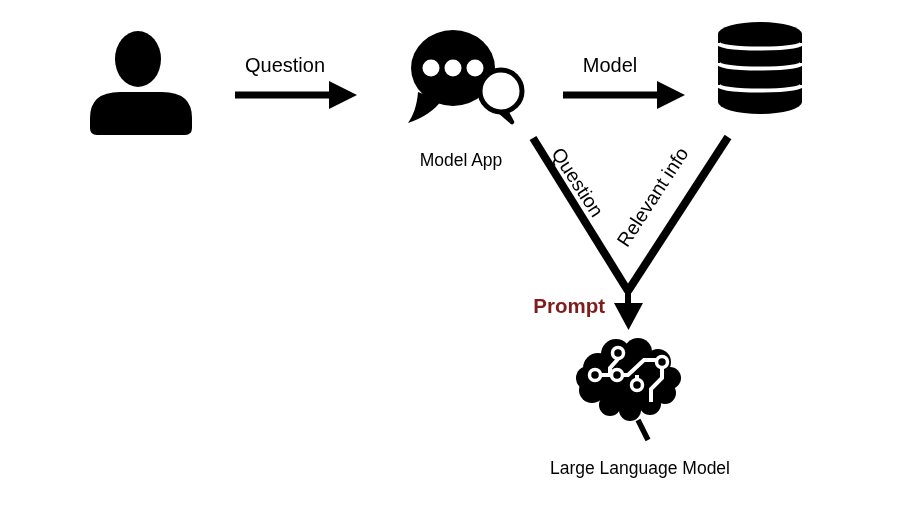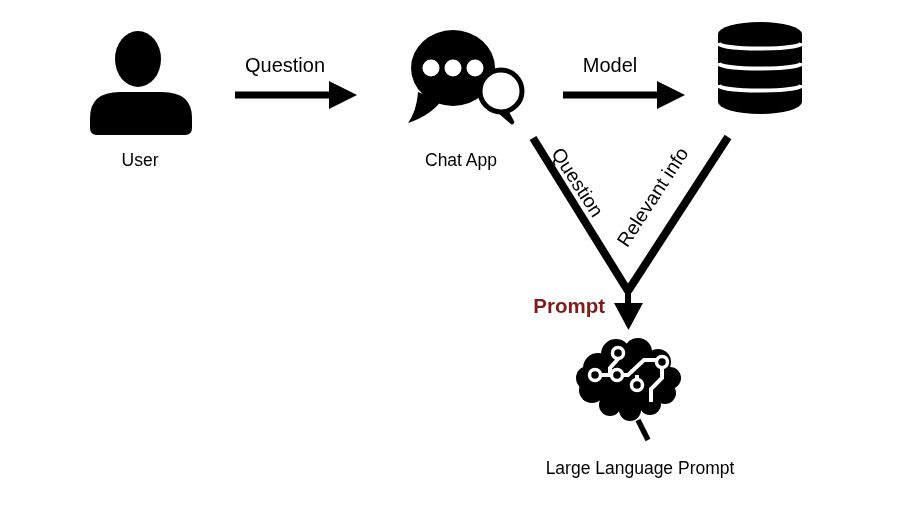--- a/index.html
+++ b/index.html
@@ -130,23 +130,22 @@
     </g>
     <g fill="#000" stroke="#fff" stroke-width="3.5">
       <circle cx="48" cy="21" r="5.5"></circle>
       <circle cx="92" cy="30" r="5.5"></circle>
       <circle cx="25" cy="43" r="5.5"></circle>
       <circle cx="47" cy="43" r="5.5"></circle>
       <circle cx="67" cy="53" r="5.5"></circle>
     </g>
   </svg>
 
-  <div class="lbl lbl-user">User</div>
-  <div class="lbl lbl-chat">Chat App</div>
-  <div class="lbl lbl-llm">Large Language Prompt</div>
+  <div class="lbl lbl-chat">Model App</div>
+  <div class="lbl lbl-llm">Large Language Model</div>
 
   <div class="edge-lbl lbl-question-top">Question</div>
   <div class="edge-lbl lbl-search">Model</div>
   <div class="diag diag-left">Question</div>
   <div class="diag diag-right">Relevant info</div>
   <div class="prompt">Prompt</div>
 
 </div>
 
 </body></html>

